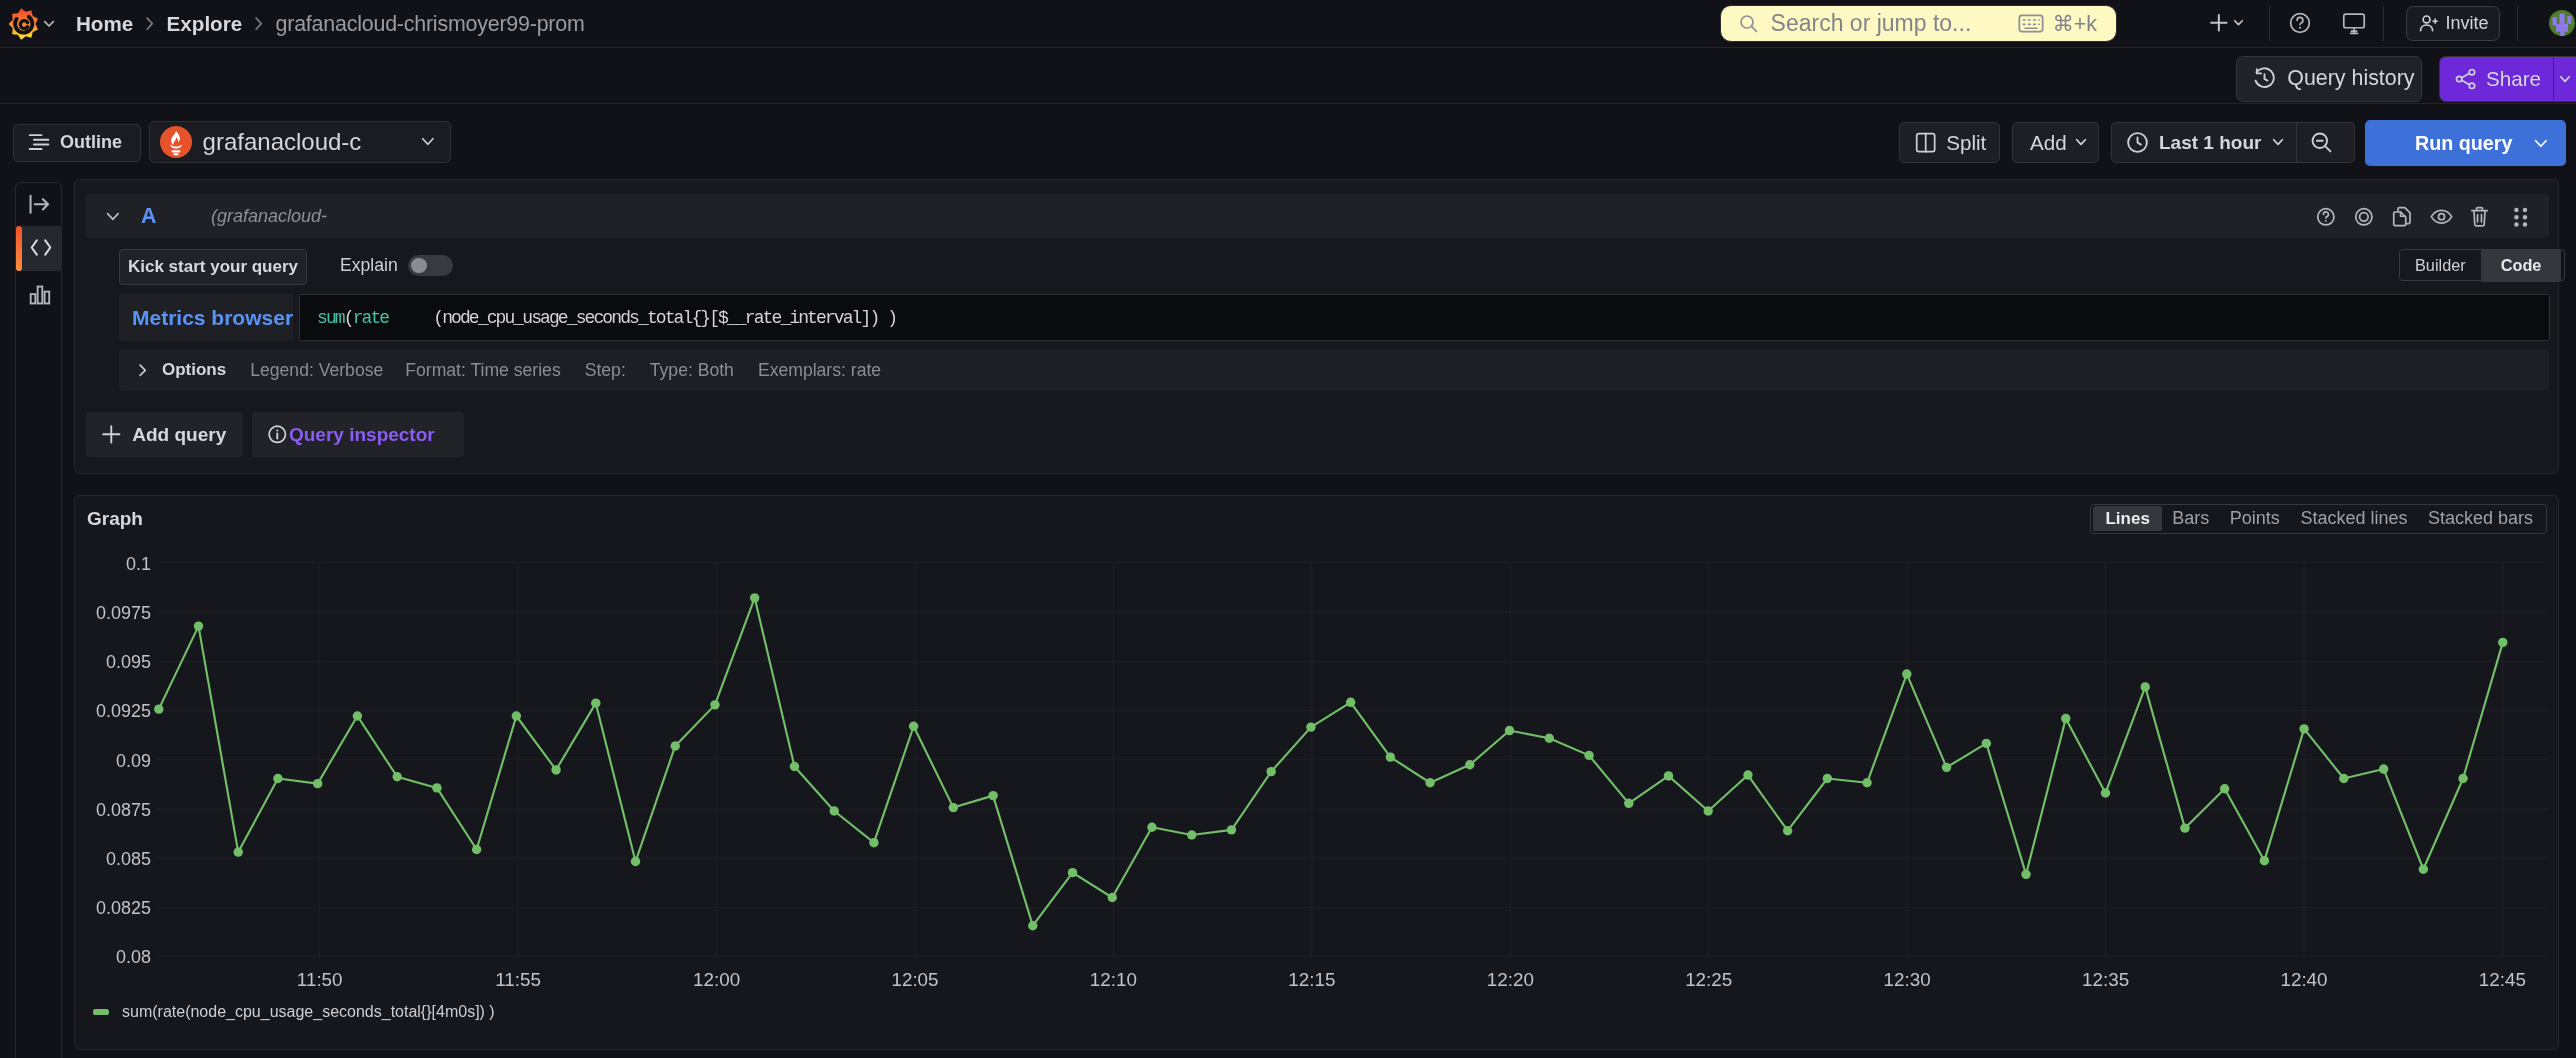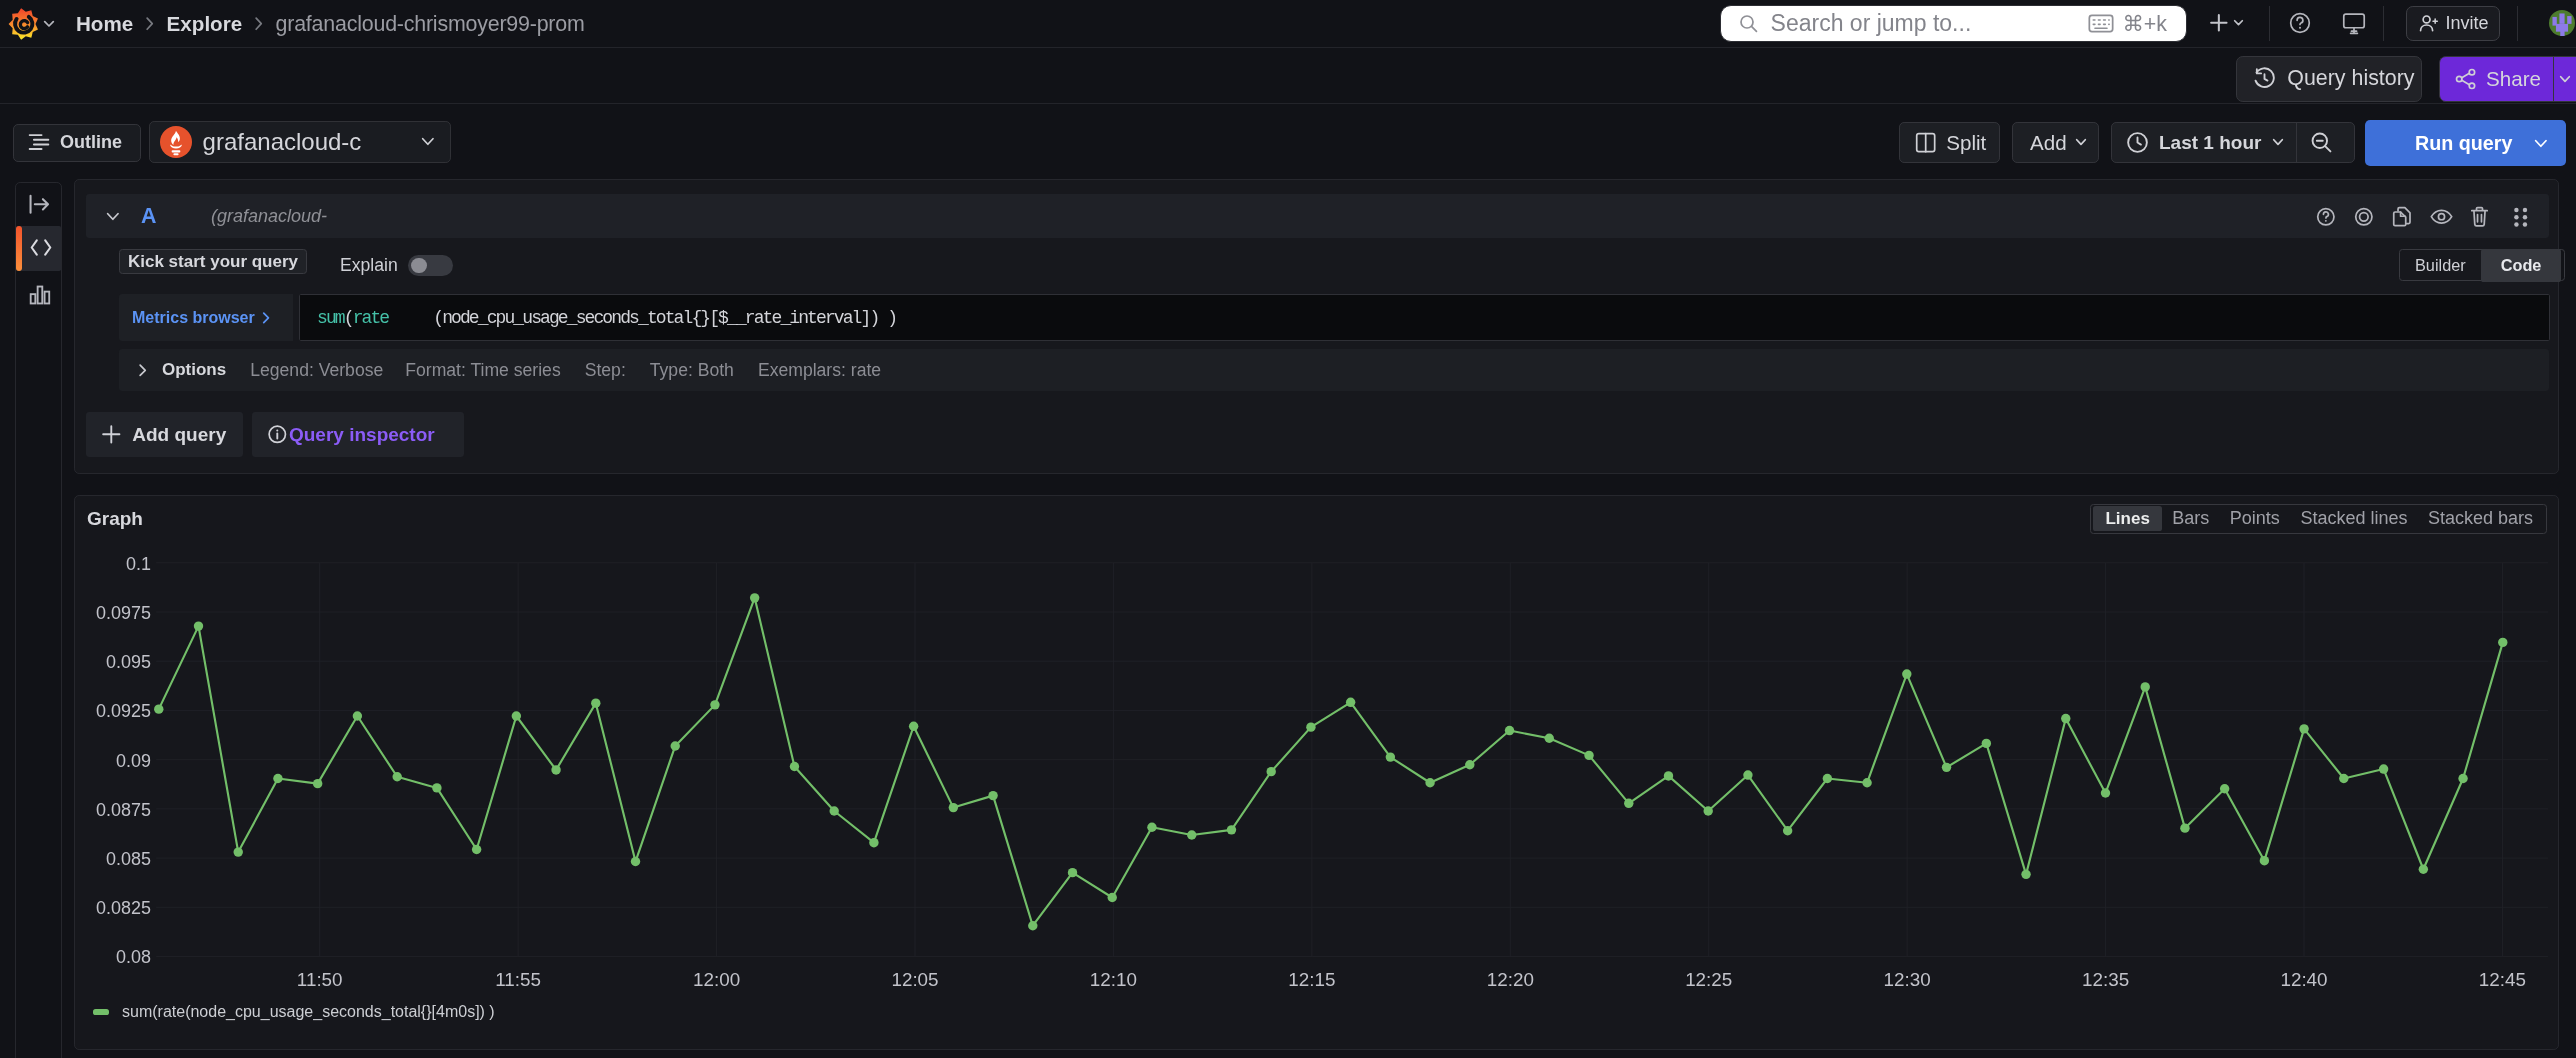--- a/index.html
+++ b/index.html
@@ -38,21 +38,21 @@
     <svg class="ico abs" style="position:static;margin:0 12px;" width="9.4" height="15.4" viewBox="0 0 11 18">
           <path d="M2.5 2.5 L8.5 9 L2.5 15.5" stroke="#787a81"></path>
         </svg>
     <span style="font-size:20.6px;font-weight:600;color:#d8d9de;">Explore</span>
     <svg class="ico abs" style="position:static;margin:0 12px;" width="9.4" height="15.4" viewBox="0 0 11 18">
           <path d="M2.5 2.5 L8.5 9 L2.5 15.5" stroke="#787a81"></path>
         </svg>
     <span style="font-size:21.4px;font-weight:400;color:#9b9ca3;letter-spacing:-0.2px;">grafanacloud-chrismoyer99-prom</span>
   </div>
 
-  <div class="abs" style="left:1720px;top:5.1px;width:467px;height:37px;background:#ffffff;border:0.9px solid #2c2d33;border-radius:11px;display:flex;align-items:center;">
+  <div class="abs" style="left:1720px;top:5.1px;width:397px;height:37px;background:#fef9c3;border:0.9px solid #2c2d33;border-radius:11px;display:flex;align-items:center;">
     <svg class="ico" style="margin-left:17px;" width="20.6" height="20.6" viewBox="0 0 24 24">
           <circle cx="10.5" cy="10.5" r="7" stroke="#8f9096"></circle>
           <path d="M16 16 L21.5 21.5" stroke="#8f9096"></path>
         </svg>
     <span style="font-size:23px;color:#83848b;margin-left:12px;">Search or jump to...</span>
     <span style="flex:1"></span>
     <svg class="ico" width="26" height="19" viewBox="0 0 30 22">
           <rect x="1.5" y="1.5" width="27" height="19" rx="3" stroke="#8f9096"></rect>
           <path d="M6 7h2 M12 7h2 M18 7h2 M24 7h0.5 M6 12h2 M12 12h2 M18 12h2 M24 12h0.5 M8 16.5h14" stroke="#8f9096" stroke-width="1.8"></path>
         </svg>
@@ -239,37 +239,37 @@
             <circle cx="4" cy="3.5" r="2.6"></circle>
             <circle cx="14" cy="3.5" r="2.6"></circle>
             <circle cx="4" cy="12" r="2.6"></circle>
             <circle cx="14" cy="12" r="2.6"></circle>
             <circle cx="4" cy="20.5" r="2.6"></circle>
             <circle cx="14" cy="20.5" r="2.6"></circle>
           </g>
         </svg>
   </div>
 
-  <div class="abs" style="left:44px;top:69px;width:188px;height:25px;background:#202227;border:0.9px solid #393a40;border-radius:3.4px;display:flex;align-items:center;justify-content:center;">
+  <div class="abs" style="left:44px;top:69px;width:188px;height:36px;background:#202227;border:0.9px solid #393a40;border-radius:3.4px;display:flex;align-items:center;justify-content:center;">
     <span style="font-size:17px;font-weight:600;color:#d7d8dd;">Kick start your query</span>
   </div>
   <span class="abs" style="left:265px;top:75px;font-size:17.6px;color:#cfd0d6;">Explain</span>
   <div class="abs" style="left:333px;top:75px;width:45px;height:21.4px;background:#383a41;border-radius:11px;">
     <div class="abs" style="left:3.4px;top:3px;width:15.4px;height:15.4px;border-radius:50%;background:#8b8c93;"></div>
   </div>
 
   <div class="abs" style="left:2324px;top:69px;width:166px;height:32px;border:0.9px solid #393a40;border-radius:3.4px;display:flex;align-items:center;">
     <span style="width:81px;text-align:center;font-size:16.3px;color:#cfd0d6;">Builder</span>
     <div style="width:81px;height:33px;margin-right:2.6px;background:#35373d;border-radius:2.6px;display:flex;align-items:center;justify-content:center;">
           <span style="font-size:16.3px;font-weight:600;color:#e8e9ed;">Code</span>
         </div>
   </div>
 
   <div class="abs" style="left:44px;top:114px;width:174px;height:47px;background:#1e2025;border-radius:3.4px 0 0 3.4px;display:flex;align-items:center;">
-    <span style="font-size:16px;font-weight:600;color:#5b93f5;margin-left:13px;">Metrics browser</span>
+    <span style="font-size:21px;font-weight:600;color:#5b93f5;margin-left:13px;">Metrics browser</span>
     <svg class="ico" width="8.6" height="13.7" viewBox="0 0 10 16" style="margin-left:6.9px;">
           <path d="M2 2.5 L7.5 8 L2 13.5" stroke="#5b93f5"></path>
         </svg>
   </div>
   <div class="abs" style="left:224px;top:114px;width:2251px;height:47px;background:#0a0b0d;border:0.9px solid #2f3036;border-radius:1.7px;display:flex;align-items:center;">
     <span style="font-family:'Liberation Mono',monospace;font-size:18px;letter-spacing:-1.9px;margin-left:17px;white-space:pre;"><span style="color:#45c1a8;">sum</span><span style="color:#d3d4d9;">(</span><span style="color:#45c1a8;">rate</span><span style="color:#d3d4d9;padding-left:45px;">(node_cpu_usage_seconds_total{}[$__rate_interval]) )</span></span>
   </div>
 
   <div class="abs" style="left:44px;top:169px;width:2430px;height:42px;background:#1d1f24;border-radius:3.4px;display:flex;align-items:center;">
     <svg class="ico" width="9.4" height="14.6" viewBox="0 0 11 17" style="margin-left:19px;">

